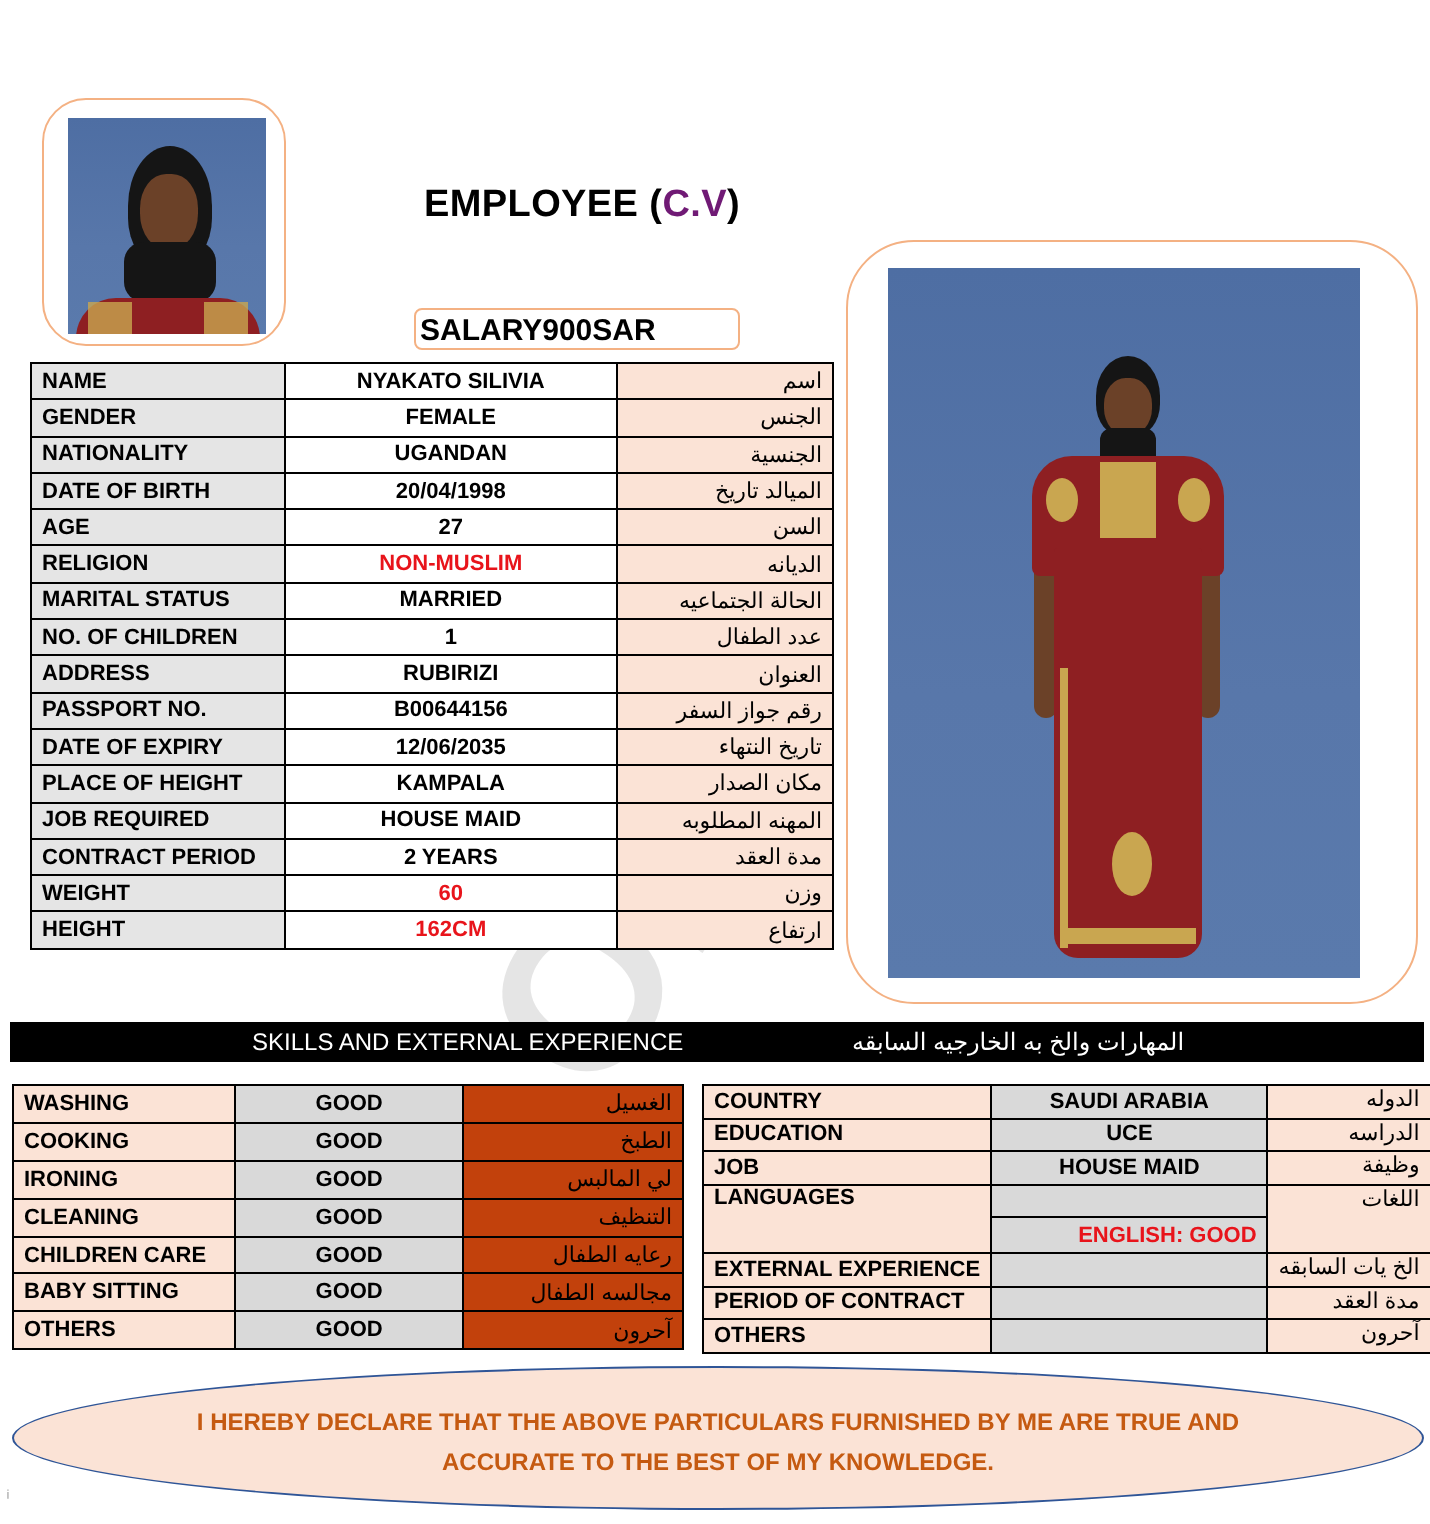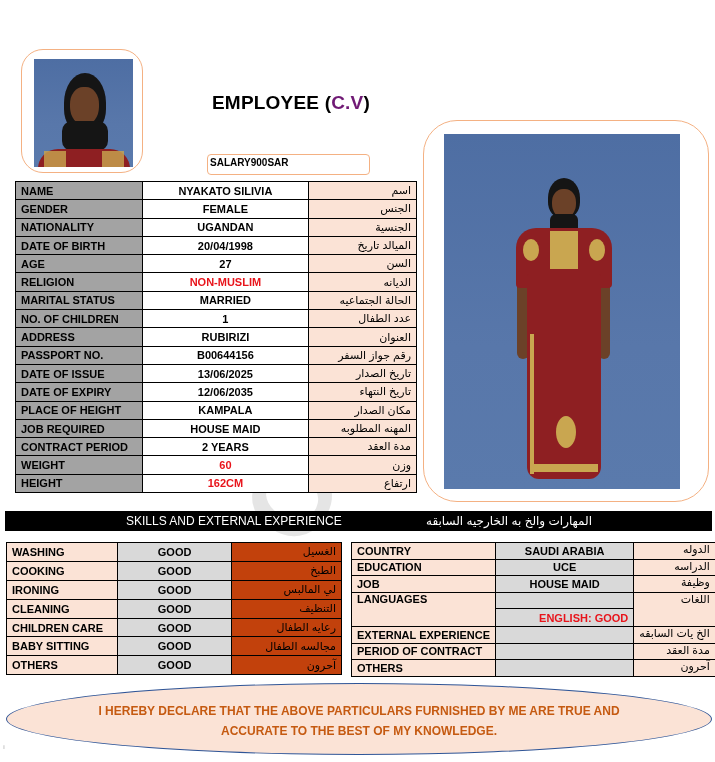--- a/index.html
+++ b/index.html
@@ -26,27 +26,27 @@
   .gold { position: absolute; background: #c9a650; }
 
   .title {
     position: absolute; left: 212px; top: 92px; font-size: 19px; font-weight: bold; letter-spacing: 0.2px;
   }
   .title .red { color: #701a75; }
 
   .salary-box {
     position: absolute; left: 207px; top: 154px; width: 163px; height: 21px;
     border: 1.5px solid #f4b183; border-radius: 4px;
-    font-size: 10px; font-weight: bold; padding: 2px 0 0 2px;
+    font-size: 15px; font-weight: bold; padding: 2px 0 0 2px;
   }
 
   table { border-collapse: collapse; position: absolute; }
   td { border: 1.2px solid #000; font-size: 11px; font-weight: bold; height: 18.3px; padding: 0 5px; white-space: nowrap; }
   .main-table { left: 15px; top: 181px; width: 402px; }
-  .main-table td.k { width: 127px; background: #a3a3a3; }
+  .main-table td.k { width: 127px; background: #e5e5e5; }
   .main-table td.v { width: 170px; background: #fff; text-align: center; }
   .main-table td.a { width: 109px; background: #fbe3d6; text-align: right; font-weight: normal; font-size: 11px; direction: rtl; }
   .red-text { color: #e8141b; }
 
   .skills-bar {
     position: absolute; left: 5px; top: 511px; width: 707px; height: 20px; background: #000; color: #fff;
     font-size: 12px;
   }
   .skills-bar .en { position: absolute; left: 121px; top: 3px; }
   .skills-bar .ar { position: absolute; left: 421px; top: 3px; direction: rtl; }
@@ -161,25 +161,20 @@
         <td class="k">ADDRESS</td>
         <td class="v">RUBIRIZI</td>
         <td class="a">العنوان</td>
       </tr>
     <tr>
         <td class="k">PASSPORT NO.</td>
         <td class="v">B00644156</td>
         <td class="a">رقم جواز السفر</td>
       </tr>
     <tr>
-        <td class="k">DATE OF ISSUE</td>
-        <td class="v">13/06/2025</td>
-        <td class="a">تاريخ الصدار</td>
-      </tr>
-    <tr>
         <td class="k">DATE OF EXPIRY</td>
         <td class="v">12/06/2035</td>
         <td class="a">تاريخ النتهاء</td>
       </tr>
     <tr>
         <td class="k">PLACE OF HEIGHT</td>
         <td class="v">KAMPALA</td>
         <td class="a">مكان الصدار</td>
       </tr>
     <tr>

